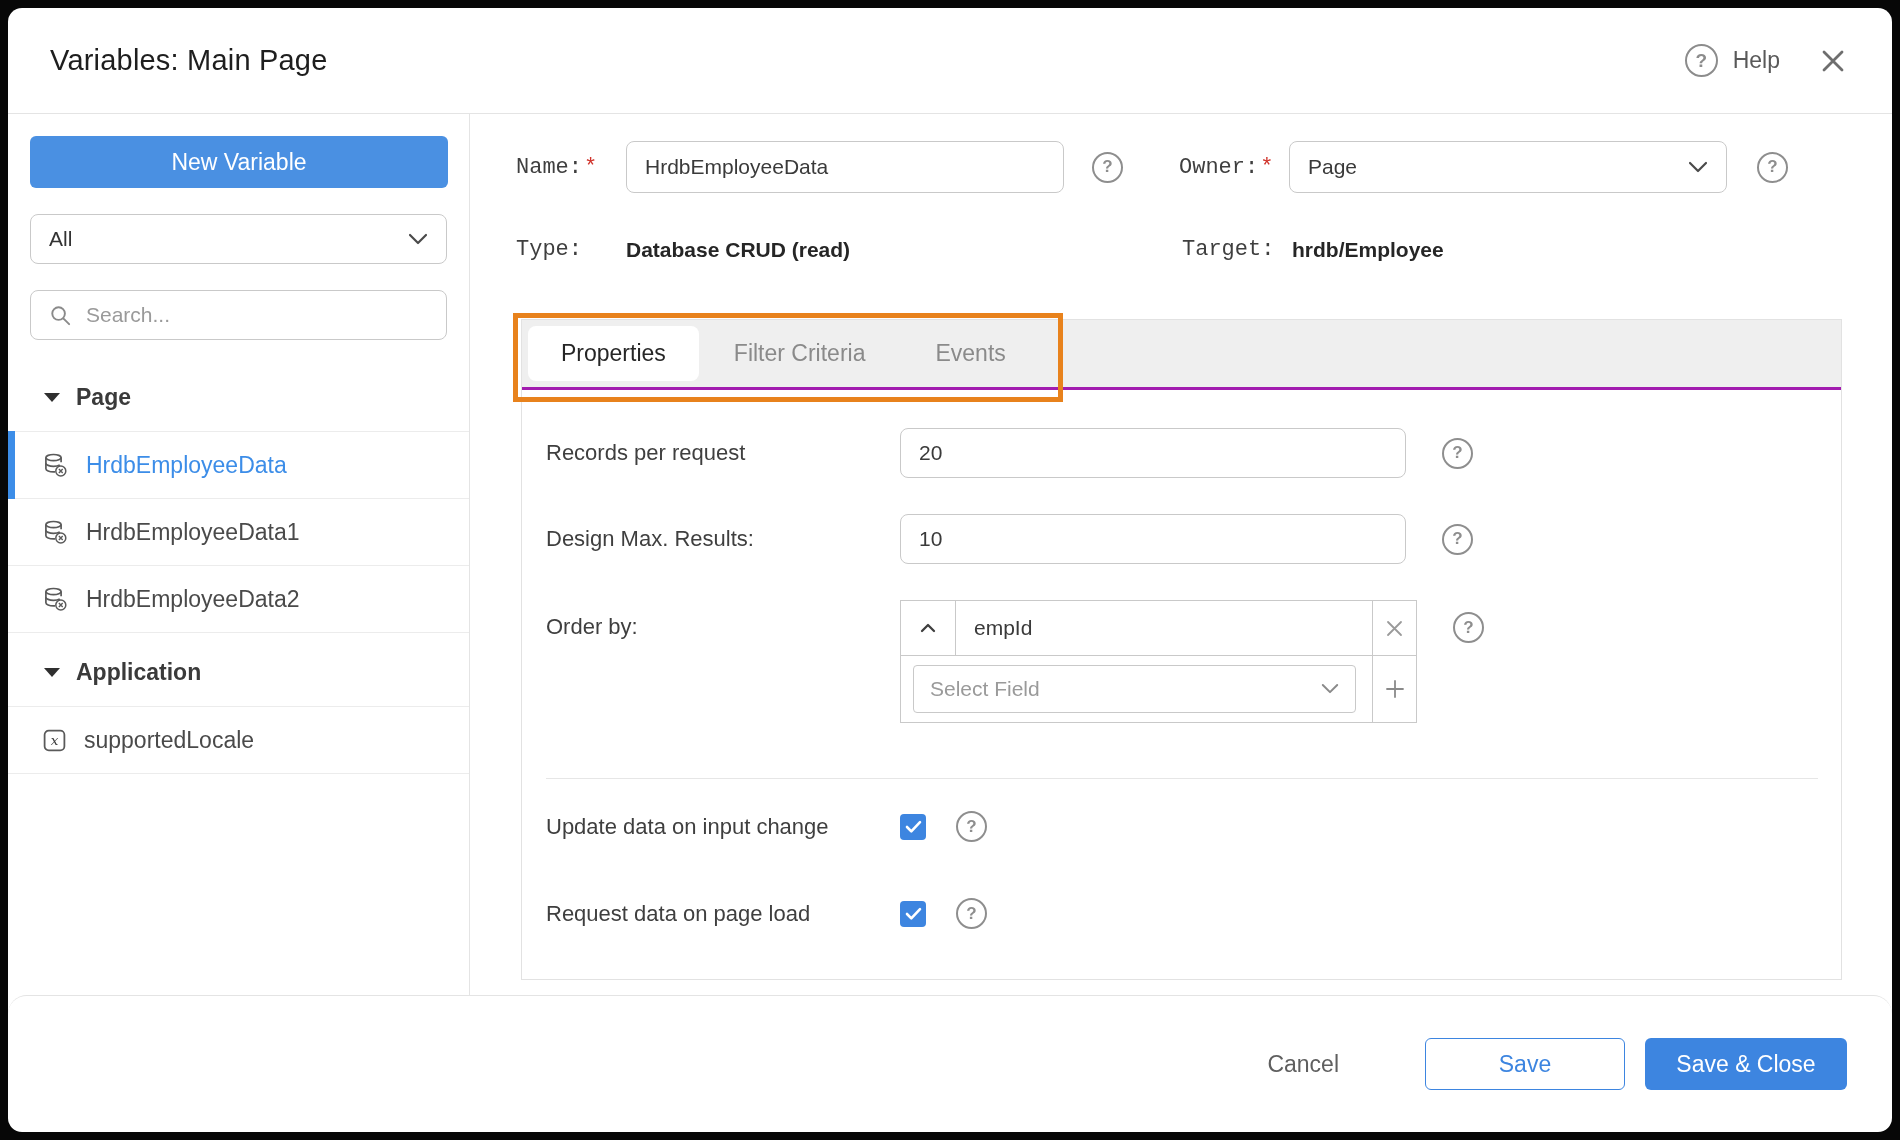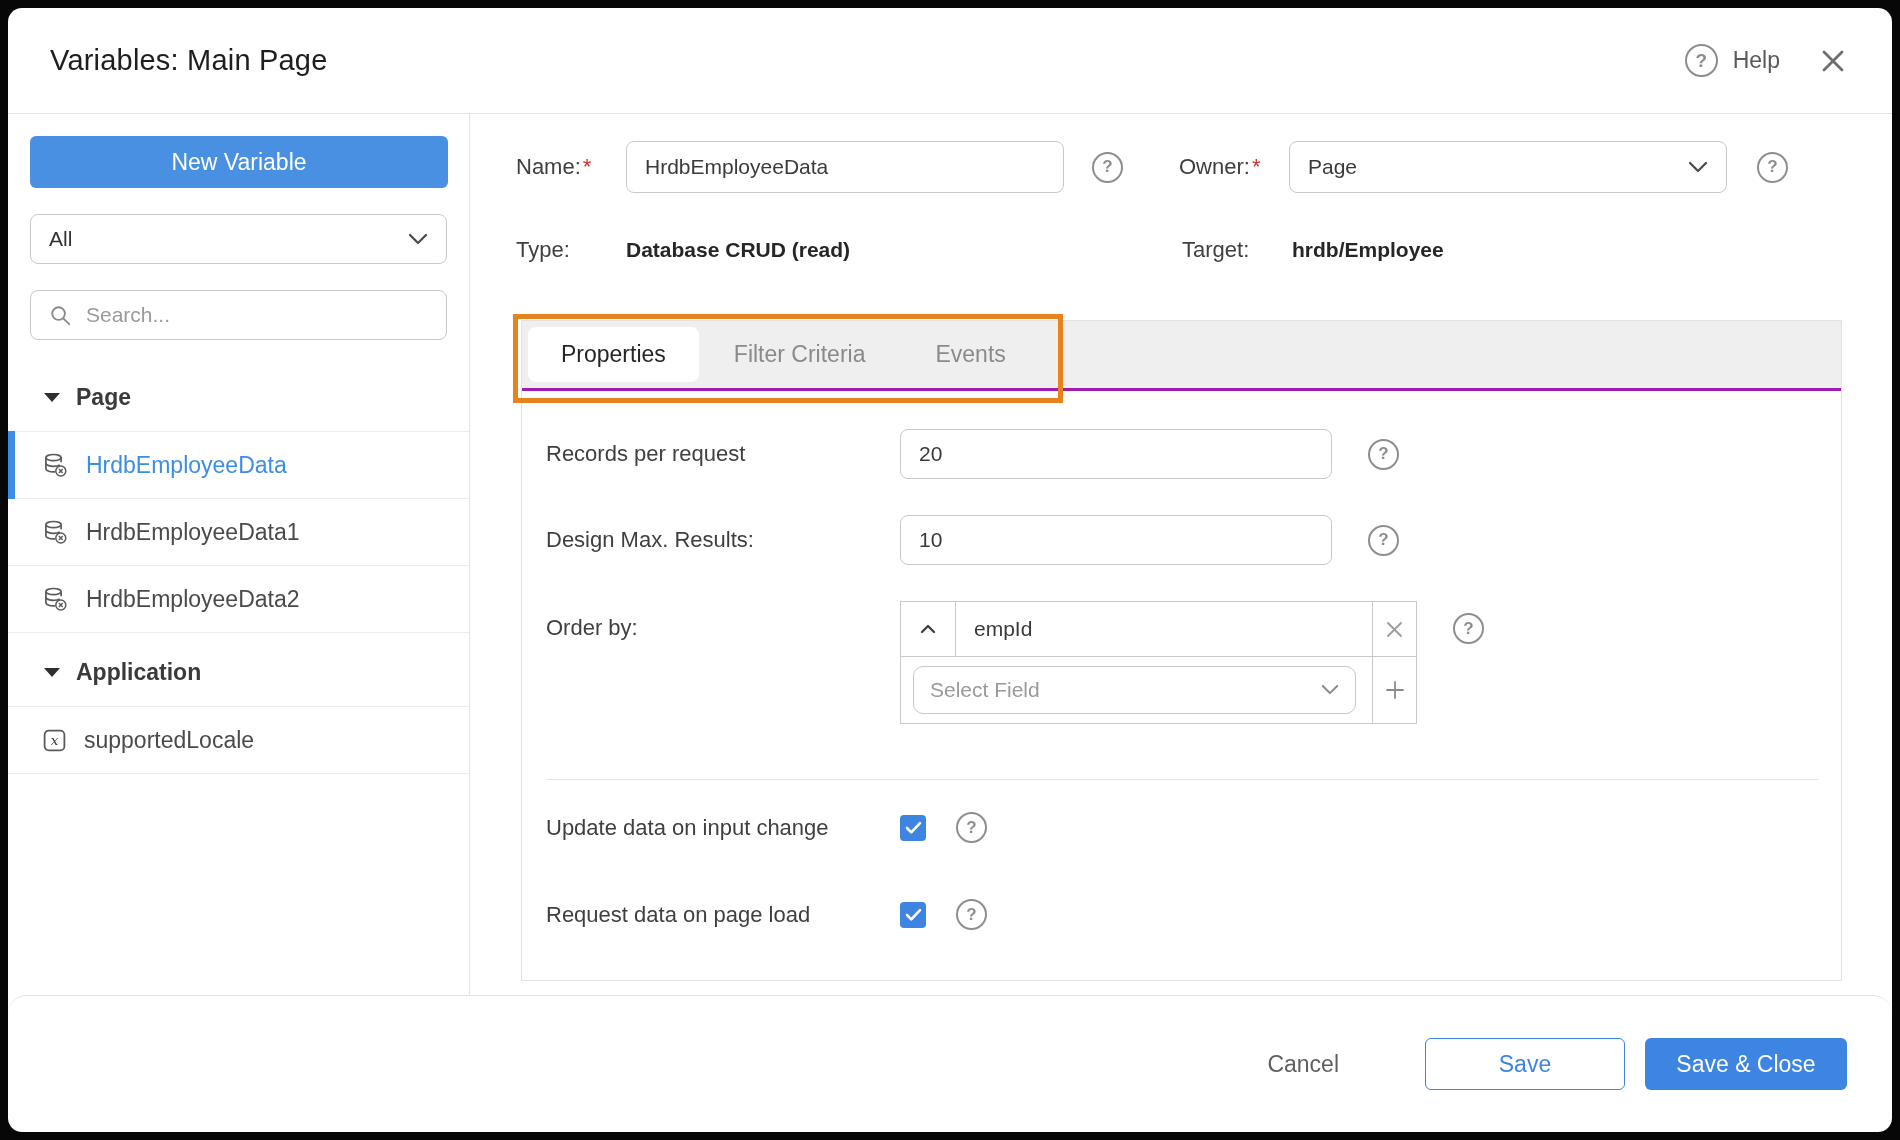--- a/index.html
+++ b/index.html
@@ -38,21 +38,21 @@
     border-top:9px solid #2f2f2f; margin-right:16px; }
   .var-list { border-top:1px solid #ececec; }
   .var-item { height:66px; display:flex; align-items:center; padding:0 22px 0 34px;
     border-bottom:1px solid #ececec; font-size:23px; color:#4a4a4a; position:relative; background:#fff; }
   .var-item .vicon { display:flex; margin-right:17px; }
   .var-item.selected { color:#3c8de8; }
   .var-item.selected::before { content:''; position:absolute; left:0; top:-1px; bottom:-1px; width:7px; background:#3c8de8; }
   
   .content { flex:1; padding:27px 48px 0 46px; position:relative; box-sizing:border-box; }
   .field-row { display:flex; align-items:center; }
-  .lbl { font-size:22px; color:#3f3f3f; }
+  .lbl { font-size:22px; color:#3f3f3f;font-family:Liberation Mono, monospace; }
   .lbl-name, .lbl-type { width:110px; }
   .req { color:#d0342c; font-size:22px; margin-left:2px; }
   .text-input { width:438px; height:52px; border:1px solid #c9c9c9; border-radius:8px;
     font-size:21px; color:#3a3a3a; padding:0 18px; box-sizing:border-box;
     display:flex; align-items:center; background:#fff; }
   .select-input { justify-content:space-between; }
   .help-sm { width:31px; height:31px; min-width:31px; border:2px solid #8e8e8e; border-radius:50%;
     color:#8e8e8e; font-size:17px; font-weight:700; display:flex; align-items:center;
     justify-content:center; box-sizing:border-box; margin-left:28px; }
   .owner-lbl { margin-left:56px; width:110px; }
@@ -65,31 +65,31 @@
   .orange-rect { position:absolute; left:-9px; top:-7px; width:550px; height:89px;
     border:5px solid #e8821c; box-sizing:border-box; pointer-events:none; z-index:3; }
   .tabstrip { height:67px; background:#efefef; display:flex; align-items:center; padding-left:6px; border-bottom:3px solid #a21caf; }
   .tab-active { height:55px; background:#fff; border-radius:8px; padding:0 33px;
     display:flex; align-items:center; font-size:23px; color:#262626; }
   .tab { font-size:23px; color:#8a8a8a; padding:0 35px; }
   .card-body { padding:38px 0 50px 24px; }
   .prop-row { display:flex; align-items:center; }
   .prop-row + .prop-row { margin-top:36px; }
   .prop-lbl { width:354px; font-size:22px; color:#3f3f3f; }
-  .prop-input { width:432px; height:50px; }
+  .prop-input { width:506px; height:50px; }
   .row-top { align-items:flex-start; }
   .row-top .prop-lbl { line-height:54px; }
   
   .ob { display:flex; align-items:stretch;justify-content:center; }
   .ob-main { width:473px; border:1px solid #c9c9c9; box-sizing:border-box; }
   .ob-r1 { height:54px; display:flex; border-bottom:1px solid #c9c9c9; }
   .ob-sort { width:54px; min-width:54px; border-right:1px solid #c9c9c9; display:flex; align-items:center; justify-content:center; }
   .ob-field { flex:1; display:flex; align-items:center; padding:0 18px; font-size:21px; color:#3a3a3a; }
   .ob-r2 { height:66px; display:flex; align-items:center; padding:0 16px 0 12px; }
-  .ob-select { flex:1; height:48px; border:1px solid #c9c9c9; border-radius:10px;
+  .ob-select { flex:1; height:48px; border:1px solid #c9c9c9; border-radius:4px;
     display:flex; align-items:center; justify-content:space-between; padding:0 16px;
     color:#9a9a9a; font-size:21px; box-sizing:border-box; }
   .ob-side { width:44px; min-width:44px; border:1px solid #c9c9c9; border-left:none; box-sizing:border-box; display:flex; flex-direction:column; }
   .ob-x { height:54px; display:flex; align-items:center; justify-content:center; border-bottom:1px solid #c9c9c9; }
   .ob-plus { flex:1; display:flex; align-items:center; justify-content:center; }
   .ob-help { margin-left:36px; margin-top:12px; }
   .hr { height:1px; background:#e6e6e6; margin-top:55px; width:1272px; }
   
   .chk-row { display:flex; align-items:center; margin-top:32px; }
   .chk-row + .chk-row { margin-top:56px; }

